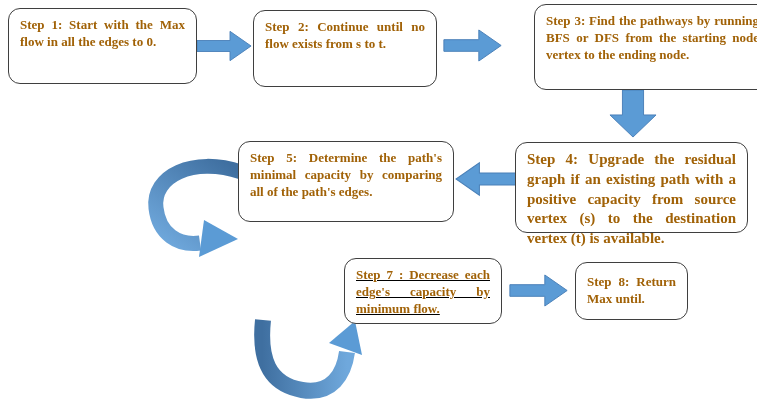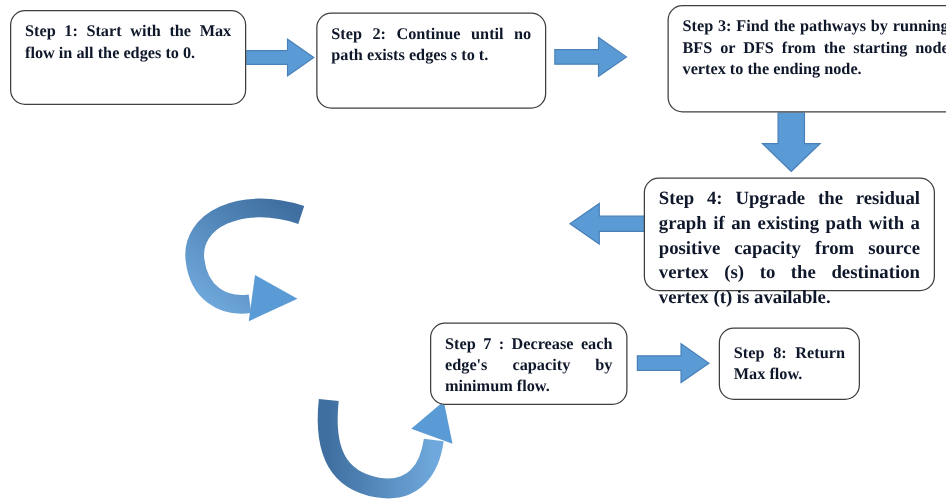--- a/index.html
+++ b/index.html
@@ -15,59 +15,62 @@
     box-sizing:border-box;
     background:#ffffff;
     border:1.5px solid #3f3f3f;
     border-radius:12px;
     padding:7px 11px;
     z-index:2;
   }
   .box p{
     margin:0;
     font-weight:bold;
-    color:#0f172a;
+    color:#a16207;
     font-size:13px;
     line-height:1.32;
     text-align:justify;
     -moz-text-align-last:left;
     text-align-last:left;
   }
   .box.small p{font-size:15px;}
   .arrow{position:absolute;z-index:1;}
 </style>
 </head>
 <body>
 
 <div class="canvas">
 
   <div class="box" style="left:8px;top:8px;width:189px;height:76px;">
     <p>Step 1:  Start with the Max flow in all the edges to 0.</p>
   </div>
 
   <div class="box" style="left:253px;top:10px;width:184px;height:77px;">
-    <p>Step 2:  Continue until no path exists edges s to t.</p>
+    <p>Step 2:  Continue until no flow exists from s to t.</p>
   </div>
 
   <div class="box" style="left:510px;top:4px;width:237px;height:86px;margin-left:24px;">
     <p>Step 3:  Find the pathways by running BFS or DFS from the starting node vertex to the ending node.</p>
   </div>
 
   <div class="box small" style="left:515px;top:142px;width:233px;height:91px;">
     <p>Step 4: Upgrade the residual graph if an existing path with a positive capacity from source vertex (s) to the destination vertex (t) is available.</p>
   </div>
 
+  <div class="box" style="left:238px;top:141px;width:216px;height:81px;">
+    <p>Step 5:  Determine the path's minimal capacity by comparing all of the path's edges.</p>
+  </div>
 
 
-  <div class="box" style="left:344px;top:258px;width:158px;height:66px;">
+  <div class="box" style="left:344px;top:258px;width:158px;height:66px;text-decoration:underline;">
     <p>Step 7 : Decrease each edge's capacity by minimum flow.</p>
   </div>
 
   <div class="box" style="left:575px;top:262px;width:113px;height:58px;padding-top:10px;">
-    <p>Step 8:  Return Max flow.</p>
+    <p>Step 8:  Return Max until.</p>
   </div>
 
   <svg class="arrow" style="left:197px;top:30px;" width="55" height="32" viewBox="0 0 60 34">
     <polygon points="0,11 36,11 36,1 59,17 36,33 36,23 0,23" fill="#5b9bd5" stroke="#4a80b8" stroke-width="1"></polygon>
   </svg>
 
   <svg class="arrow" style="left:438px;top:29px;" width="70" height="33" viewBox="0 0 60 34">
     <polygon points="0,11 36,11 36,1 59,17 36,33 36,23 0,23" fill="#5b9bd5" stroke="#4a80b8" stroke-width="1"></polygon>
   </svg>
 

